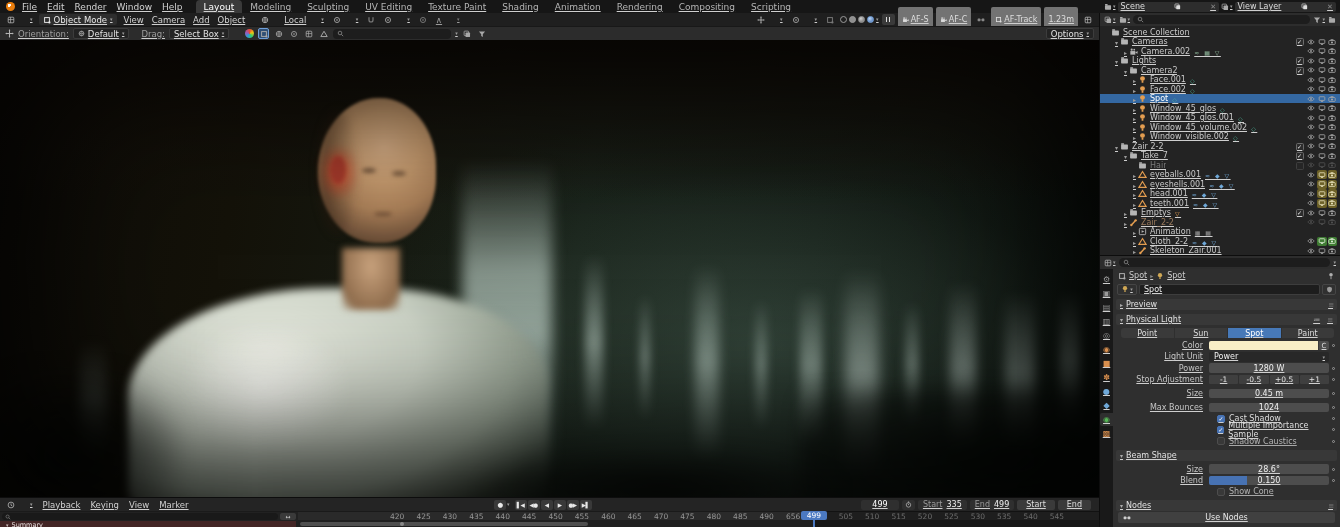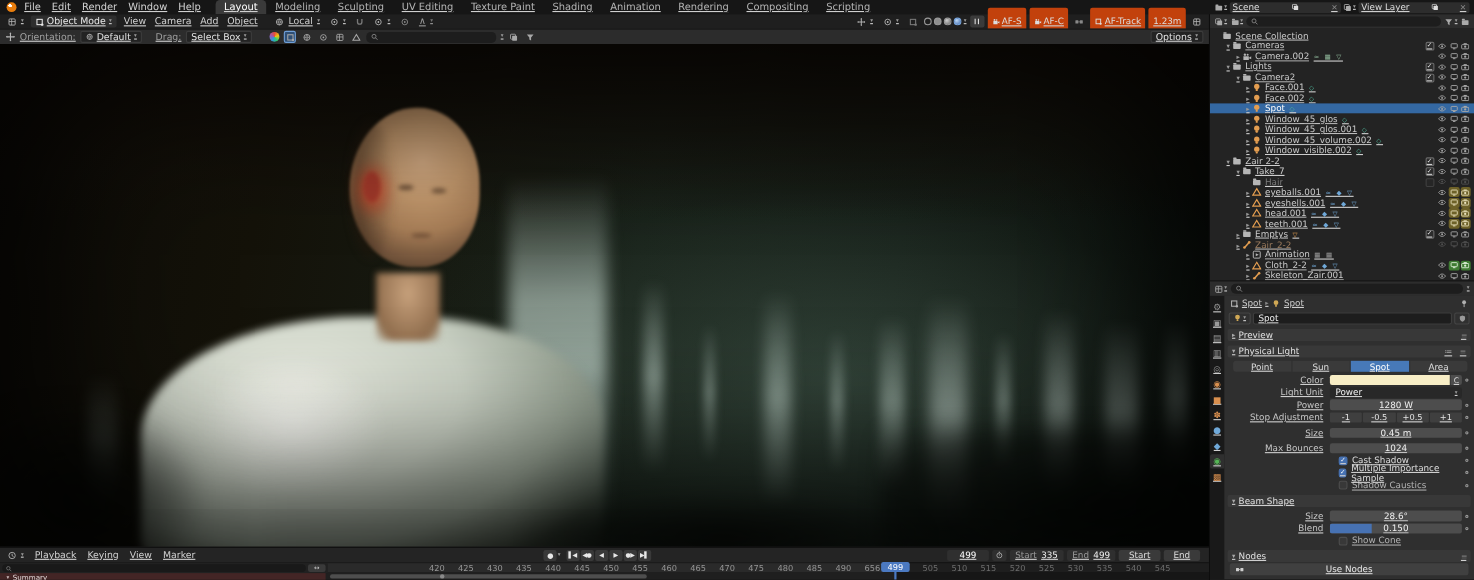--- a/index.html
+++ b/index.html
@@ -21,34 +21,34 @@
   .caret{font-size:5px;color:#999;line-height:1}
   .idpill{flex:1;height:10px;background:#2d2d2d;border-radius:2px;display:flex;align-items:center;gap:2px;padding:0 3px;font-size:8px;color:#ddd;min-width:0}
   .idpill .x{margin-left:auto;color:#8a8a8a;font-size:7px}
   .idpill svg{width:7px;height:7px;flex:0 0 auto}
   
   .main-row{display:flex;flex:1;min-height:0}
   .left-col{width:1100px;display:flex;flex-direction:column;border-right:1px solid #0d0d0d}
   .right-col{width:240px;display:flex;flex-direction:column}
   
   .vp-header{height:13px;background:#1f1f1f;display:flex;align-items:center;gap:3px;padding:0 4px;font-size:8.5px;flex:0 0 13px}
-  .hbtn{display:flex;align-items:center;gap:4px;padding:0 3px;height:11px;border-radius:2px;color:#d0d0d0}
+  .hbtn{display:flex;align-items:center;gap:15px;padding:0 3px;height:11px;border-radius:2px;color:#d0d0d0}
   .hbtn svg{width:8px;height:8px}
   .modepill{background:#2e2e2e;display:flex;align-items:center;gap:3px;height:11px;border-radius:2px;padding:0 4px;color:#e8e8e8}
   .modepill svg{width:8px;height:8px}
   .hmenu{padding:0 4px;color:#d2d2d2}
   .vh-right{margin-left:auto;display:flex;align-items:center;gap:3px}
   .sphs{display:flex;gap:2px;align-items:center}
   .sph{width:7px;height:7px;border-radius:50%;border:1px solid #9a9a9a}
   .sph.s2{background:#8f8f8f}
   .sph.s3{background:radial-gradient(circle at 35% 30%,#cfcfcf,#6c6c6c)}
   .sph.s4{background:radial-gradient(circle at 35% 30%,#bcd7f5,#4772b3);border-color:#7aa7e0}
   .pausebtn{width:13px;height:11px;background:#3a3a3a;border-radius:2px;display:flex;align-items:center;justify-content:center;gap:1.5px}
   .pausebtn i{width:1.5px;height:5px;background:#ddd;display:block}
-  .afpill{height:26px;background:#c2410c;border-radius:2px;display:flex;align-items:center;gap:2px;padding:0 4px;font-size:8px;color:#ddd}
+  .afpill{height:26px;background:#737373;border-radius:2px;display:flex;align-items:center;gap:2px;padding:0 4px;font-size:8px;color:#ddd}
   .afpill svg{width:7px;height:7px}
   
   .tool-settings{height:14px;background:#2c2c2c;display:flex;align-items:center;gap:4px;padding:0 5px;font-size:8.5px;flex:0 0 14px;border-top:1px solid #181818}
   .ts-label{color:#9f9f9f}
   .tspill{height:11px;background:#232323;border:1px solid #3c3c3c;border-radius:2px;display:flex;align-items:center;gap:3px;padding:0 4px;color:#e0e0e0}
   .pinwheel{width:9px;height:9px;border-radius:50%;background:conic-gradient(#e74c3c,#f1c40f,#2ecc71,#3498db,#9b59b6,#e74c3c)}
   .fbtn{width:11px;height:11px;border-radius:2px;display:flex;align-items:center;justify-content:center;color:#a8a8a8}
   .fbtn svg{width:8px;height:8px}
   .fbtn.active{background:#2f4f75;border:1px solid #6f9fd8}
   .searchpill{width:118px;height:10px;background:#1d1d1d;border-radius:4px;display:flex;align-items:center;gap:3px;padding:0 4px;color:#8a8a8a}
@@ -1605,21 +1605,21 @@
             <div class="ltab">
                   <span>Point</span>
                 </div>
                 <div class="ltab">
                   <span>Sun</span>
                 </div>
                 <div class="ltab active">
                   <span>Spot</span>
                 </div>
                 <div class="ltab">
-                  <span>Area</span>
+                  <span>Paint</span>
                 </div>
               </div>
             <div class="prow">
               <span class="plabel">Color</span>
               <span class="swatch"></span>
               <span class="cbtn">
                   <span>C</span>
                 </span>
               <span class="pdot">
                   <i></i>

